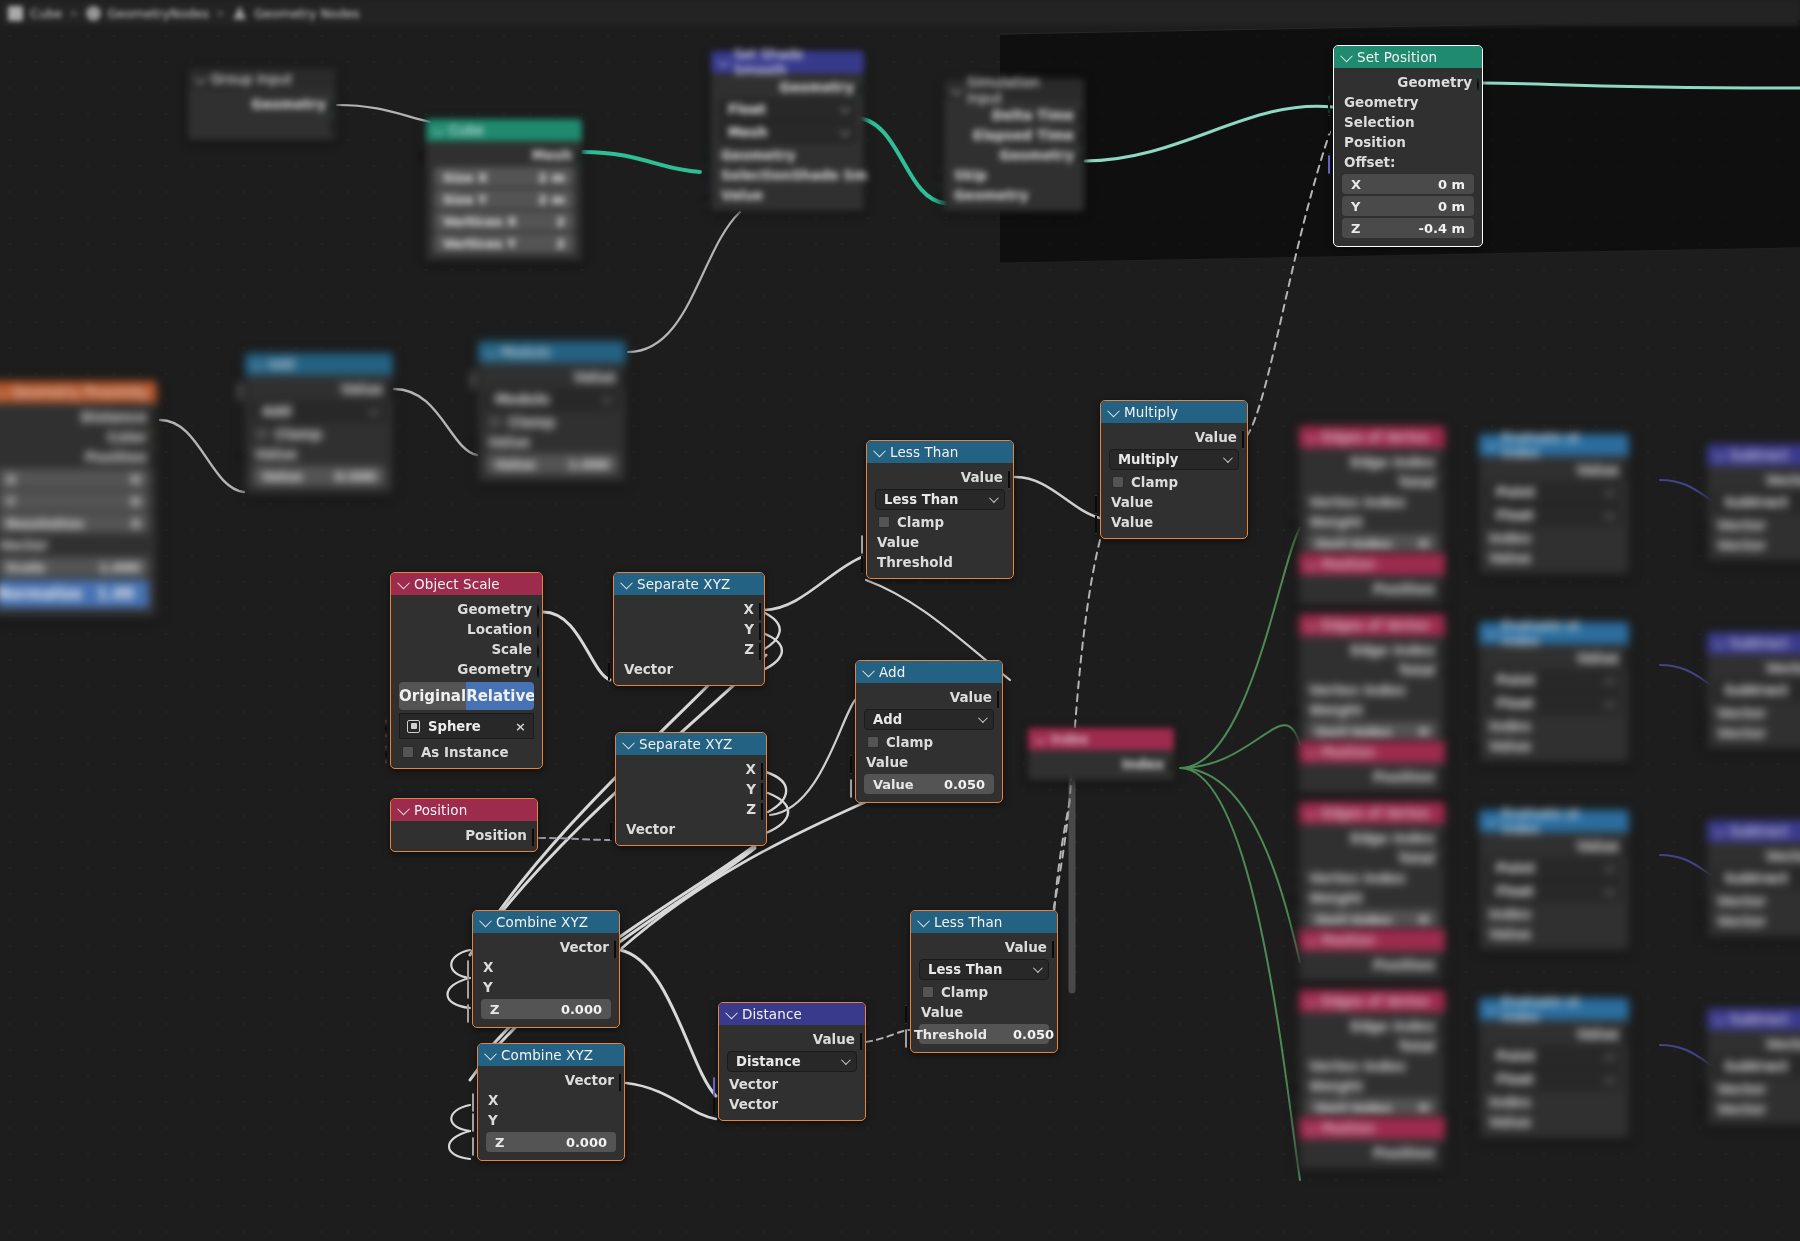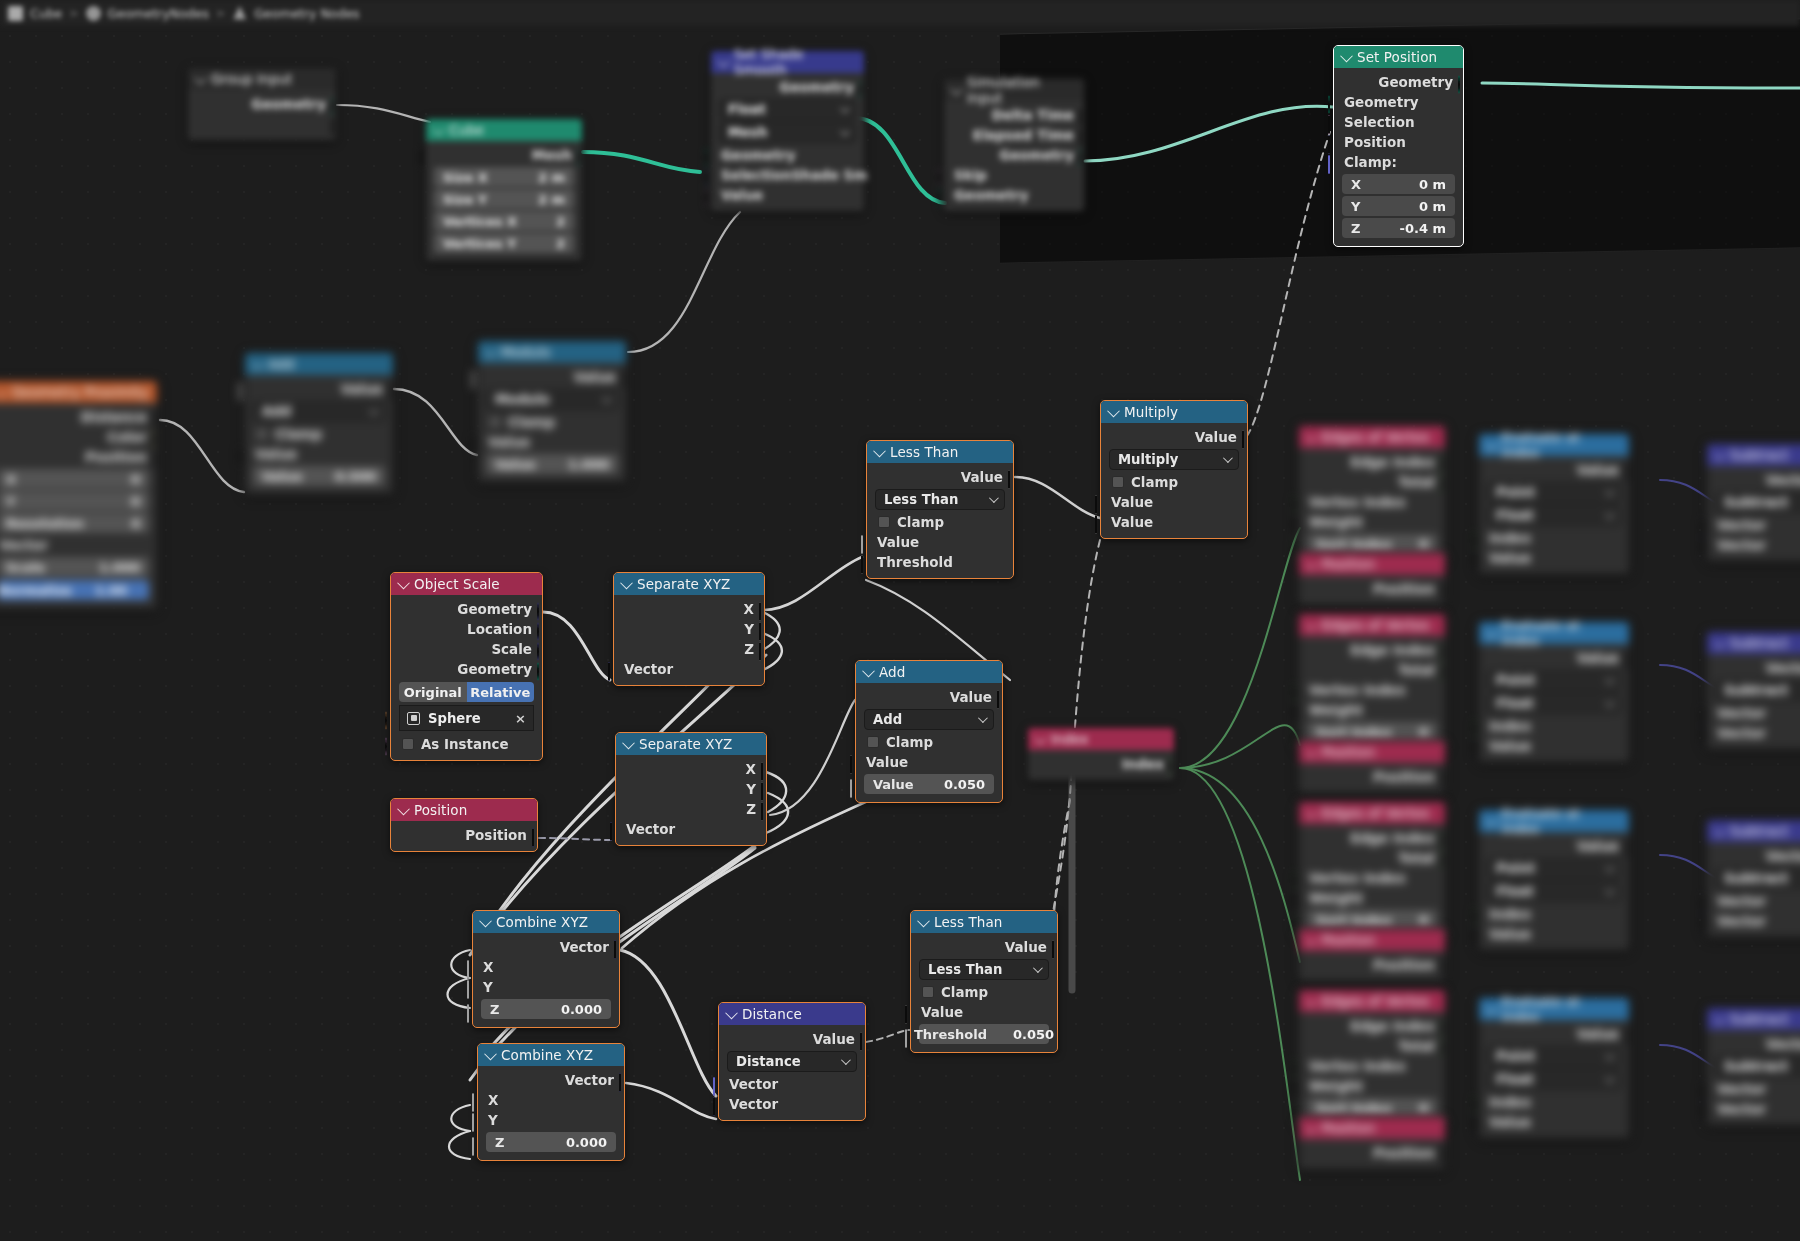--- a/index.html
+++ b/index.html
@@ -150,22 +150,22 @@
   .checkrow {
     display: flex; align-items: center; gap: 7px;
     padding: 0 11px; height: 20px; font-size: 13.4px; color: #dcdcdc;
   }
   .cbox {
     width: 12px; height: 12px; border-radius: 2px;
     background: #545454; border: 1px solid #2b2b2b; flex: none;
   }
 
   .segmented {
-    display: flex; height: 20px; border-radius: 4px; overflow: hidden;
-    margin: 3px 8px; font-size: 13px;
+    display: flex; height: 28px; border-radius: 4px; overflow: hidden;
+    margin: 3px 8px; font-size: 15px;
   }
   .segmented > div {
     flex: 1; display: flex; align-items: center; justify-content: center;
     background: #545454; color: #f0f0f0;
   }
   .segmented > div.on { background: #4772b3; }
 
   .objfield {
     display: flex; align-items: center; gap: 8px;
     height: 21px; border-radius: 0; background: #282828;
@@ -403,21 +403,21 @@
         <span class="sock left bool"><span class="shape"></span></span>
         <span>Skip</span>
       </div>
       <div class="row in">
         <span class="sock left geo"><span class="shape"></span></span>
         <span>Geometry</span>
       </div>
     </div>
   </div>
 
-  <div class="node active" style="left:1333px; top:45px; width:131px;">
+  <div class="node active" style="left:1333px; top:45px; width:150px;">
     <div class="node-head h-geo">
       <span class="chev"></span>
       <span>Set Position</span>
     </div>
     <div class="node-body">
       <div class="row out">
         <span>Geometry</span>
         <span class="sock right geo"><span class="shape"></span></span>
       </div>
       <div class="row in">
@@ -427,21 +427,21 @@
       <div class="row in">
         <span class="sock left booldm"><span class="shape"></span></span>
         <span>Selection</span>
       </div>
       <div class="row in">
         <span class="sock left vec"><span class="shape"></span></span>
         <span>Position</span>
       </div>
       <div class="row in">
         <span class="sock left vecd"><span class="shape"></span></span>
-        <span>Clamp:</span>
+        <span>Offset:</span>
       </div>
       <div class="wrow">
         <div class="field dim">
             <span class="lab">X</span>
             <span class="val">0 m</span>
           </div>
       </div>
       <div class="wrow">
         <div class="field dim">
             <span class="lab">Y</span>

